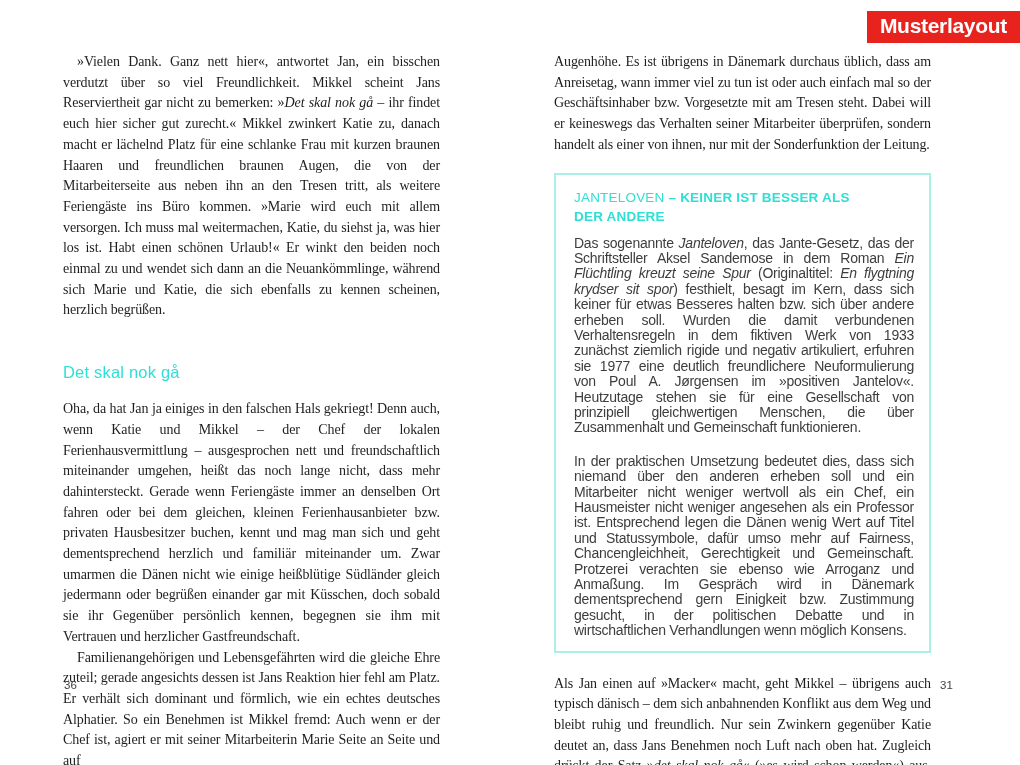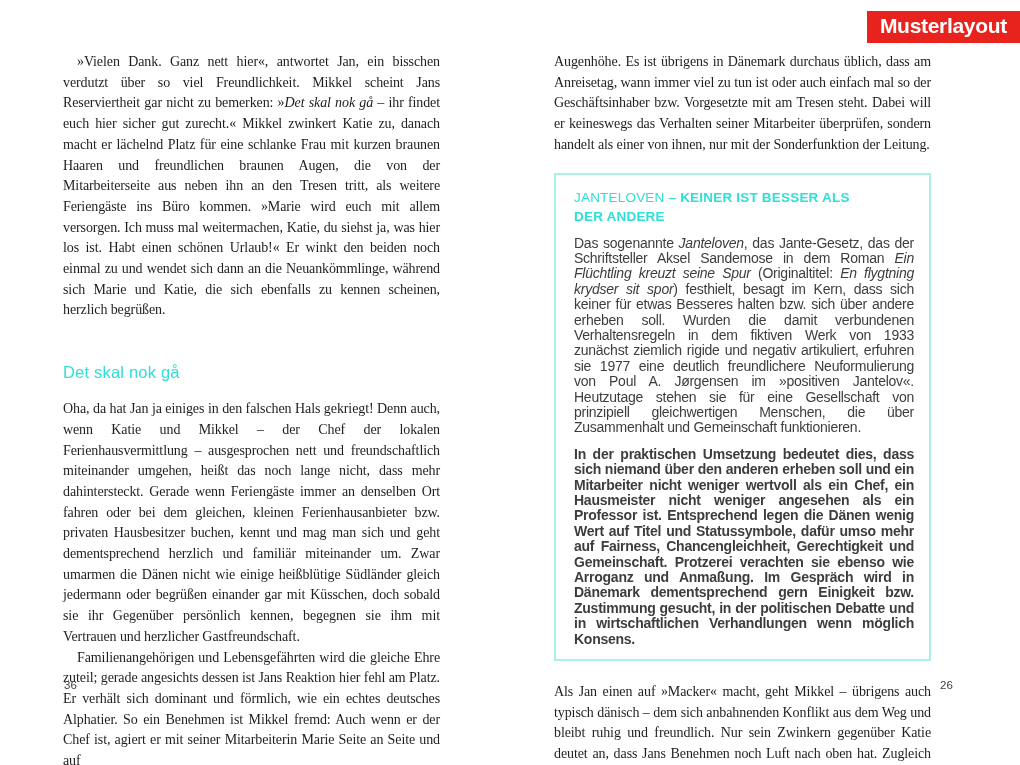--- a/index.html
+++ b/index.html
@@ -44,21 +44,21 @@
     margin:0 0 10px 0;max-width:300px;
     font-family:"Liberation Sans",sans-serif;font-size:13.5px;line-height:19px;
     color:var(--accent-cyan);letter-spacing:0.2px;font-weight:400;
   }
   .infobox-title .t-bold{font-weight:700;}
   p.box-p{
     margin:0;font-family:"Liberation Sans",sans-serif;color:var(--box-text);
     font-size:14px;line-height:15.4px;text-align:justify;
     letter-spacing:-0.25px;hyphens:auto;-webkit-hyphens:auto;
   }
-  p.box-p + p.box-p{margin-top:11px;font-weight:bold;}
+  p.box-p + p.box-p{margin-top:18px;}
   .pagenum{
     position:absolute;top:679px;font-family:"Liberation Sans",sans-serif;
     font-size:11.5px;color:var(--pagenum-text);
   }
   .pagenum.left-num{left:64px;}
   .pagenum.right-num{left:940px;}
   em{font-style:italic;}
 </style>
 </head>
 <body>
@@ -78,13 +78,13 @@
     <h3 class="infobox-title">
       <span class="t-light">JANTELOVEN </span><span class="t-bold">– KEINER IST BESSER ALS DER ANDERE</span>
     </h3>
     <p class="box-p"><span>Das sogenannte </span><em>Janteloven</em><span>, das Jante-Gesetz, das der Schriftsteller Aksel Sandemose in dem Roman </span><em>Ein Flüchtling kreuzt seine Spur</em><span> (Originaltitel: </span><em>En flygtning krydser sit spor</em><span>) festhielt, besagt im Kern, dass sich keiner für etwas Besseres halten bzw. sich über andere erheben soll. Wurden die damit verbundenen Verhaltensregeln in dem fiktiven Werk von 1933 zunächst ziemlich rigide und negativ artikuliert, erfuhren sie 1977 eine deutlich freundlichere Neuformulierung von Poul A. Jørgensen im »positiven Jantelov«. Heutzutage stehen sie für eine Gesellschaft von prinzipiell gleichwertigen Menschen, die über Zusammenhalt und Gemeinschaft funktionieren.</span></p>
     <p class="box-p">In der praktischen Umsetzung bedeutet dies, dass sich niemand über den anderen erheben soll und ein Mitarbeiter nicht weniger wertvoll als ein Chef, ein Hausmeister nicht weniger angesehen als ein Professor ist. Entsprechend legen die Dänen wenig Wert auf Titel und Statussymbole, dafür umso mehr auf Fairness, Chancengleichheit, Gerechtigkeit und Gemeinschaft. Protzerei verachten sie ebenso wie Arroganz und Anmaßung. Im Gespräch wird in Dänemark dementsprechend gern Einigkeit bzw. Zustimmung gesucht, in der politischen Debatte und in wirtschaftlichen Verhandlungen wenn möglich Konsens.</p>
   </aside>
   <p class="body"><span>Als Jan einen auf »Macker« macht, geht Mikkel – übrigens auch typisch dänisch – dem sich anbahnenden Konflikt aus dem Weg und bleibt ruhig und freundlich. Nur sein Zwinkern gegenüber Katie deutet an, dass Jans Benehmen noch Luft nach oben hat. Zugleich drückt der Satz »</span><em>det skal nok gå</em><span>« (»es wird schon werden«) aus, dass er entspannt darauf vertraut, dass Jans Verhalten nicht böse gemeint</span></p>
 </section>
 
 <div class="pagenum left-num">36</div>
-<div class="pagenum right-num">26</div>
+<div class="pagenum right-num">31</div>
 
 </body></html>

